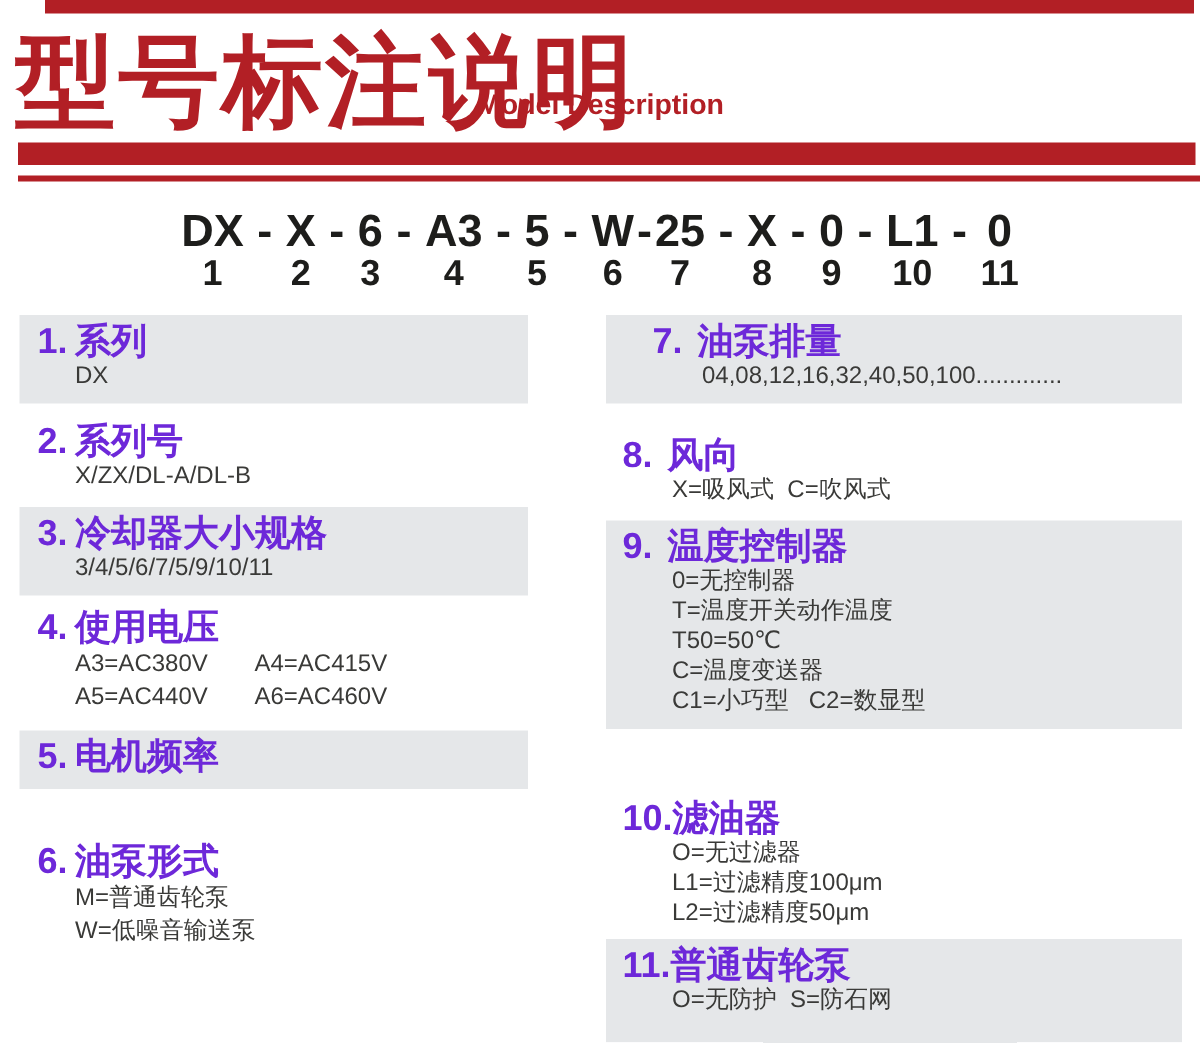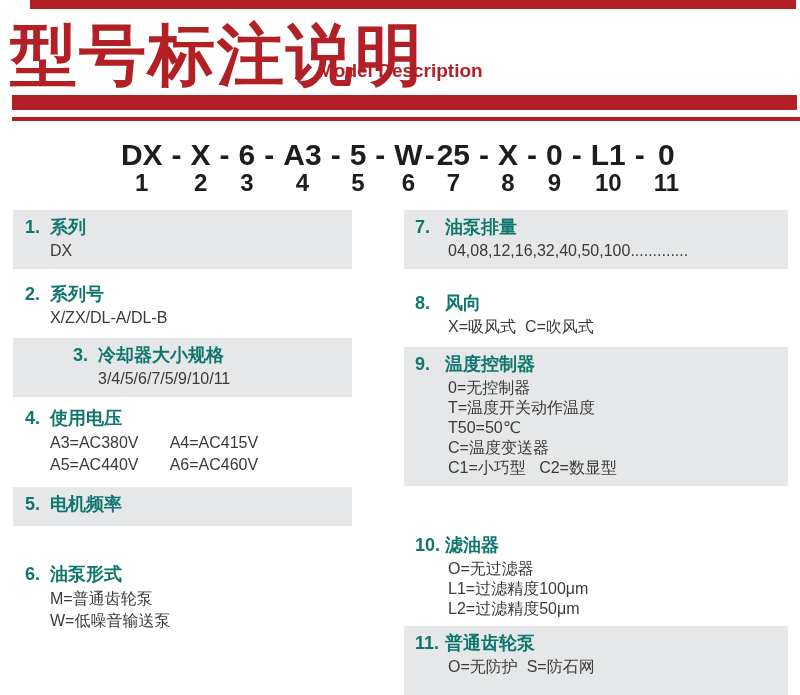--- a/index.html
+++ b/index.html
@@ -19,21 +19,21 @@
   .code-row .seg{font-size:30px;line-height:31px;font-weight:bold;white-space:nowrap;}
   .code-row .pos{font-size:24px;line-height:26px;font-weight:bold;margin-top:0;}
   .code-row i{font-style:normal;font-size:30px;line-height:31px;font-weight:bold;margin:0 9px;}
   .code-row i:nth-of-type(6){margin:0 2px;}
 
   
   .item{position:absolute;box-sizing:border-box;padding:7px 0 8px 0;}
   .item.gray{background:#e5e7e9;}
   .col-left{left:13px;width:339px;}
   .col-right{left:404px;width:384px;}
-  .item-title{font-size:18px;line-height:21px;font-weight:bold;color:#0f766e;margin-bottom:3px;white-space:nowrap;}
+  .item-title{font-size:24px;line-height:21px;font-weight:bold;color:#6d28d9;margin-bottom:3px;white-space:nowrap;}
   .col-left .item-title{padding-left:12px;}
   .col-right .item-title{padding-left:11px;}
   .item-title .num{display:inline-block;min-width:25px;}
   .col-right .item-title .num{min-width:30px;}
   .lines{font-size:16px;line-height:20px;color:#3a3a38;}
   .col-left .lines{padding-left:37px;}
   .col-right .lines{padding-left:44px;}
   .lines div{white-space:nowrap;}
   .to-bottom{min-height:69px;}
 </style>
@@ -112,21 +112,21 @@
     </div>
   </div>
 
   <div class="item col-left" style="top:277px;">
     <div class="item-title"><span class="num">2.</span><span>系列号</span></div>
     <div class="lines">
       <div>X/ZX/DL-A/DL-B</div>
     </div>
   </div>
 
-  <div class="item gray col-left" style="top:338px;padding-left:48px;">
+  <div class="item gray col-left" style="top:338px;">
     <div class="item-title"><span class="num">3.</span><span>冷却器大小规格</span></div>
     <div class="lines">
       <div>3/4/5/6/7/5/9/10/11</div>
     </div>
   </div>
 
   <div class="item col-left" style="top:401px;">
     <div class="item-title"><span class="num">4.</span><span>使用电压</span></div>
     <div class="lines" style="line-height:22px;">
       <div>A3=AC380V&nbsp;&nbsp;&nbsp;&nbsp;&nbsp;&nbsp;&nbsp;A4=AC415V</div>
@@ -139,21 +139,21 @@
   </div>
 
   <div class="item col-left" style="top:557px;">
     <div class="item-title"><span class="num">6.</span><span>油泵形式</span></div>
     <div class="lines" style="line-height:22px;">
       <div>M=普通齿轮泵</div>
       <div>W=低噪音输送泵</div>
     </div>
   </div>
 
-  <div class="item gray col-right" style="top:210px;">
+  <div class="item gray col-right" style="top:210px;padding-left:20px;">
     <div class="item-title"><span class="num">7.</span><span>油泵排量</span></div>
     <div class="lines">
       <div>04,08,12,16,32,40,50,100.............</div>
     </div>
   </div>
 
   <div class="item col-right" style="top:286px;">
     <div class="item-title"><span class="num">8.</span><span>风向</span></div>
     <div class="lines">
       <div>X=吸风式&nbsp;&nbsp;C=吹风式</div>

